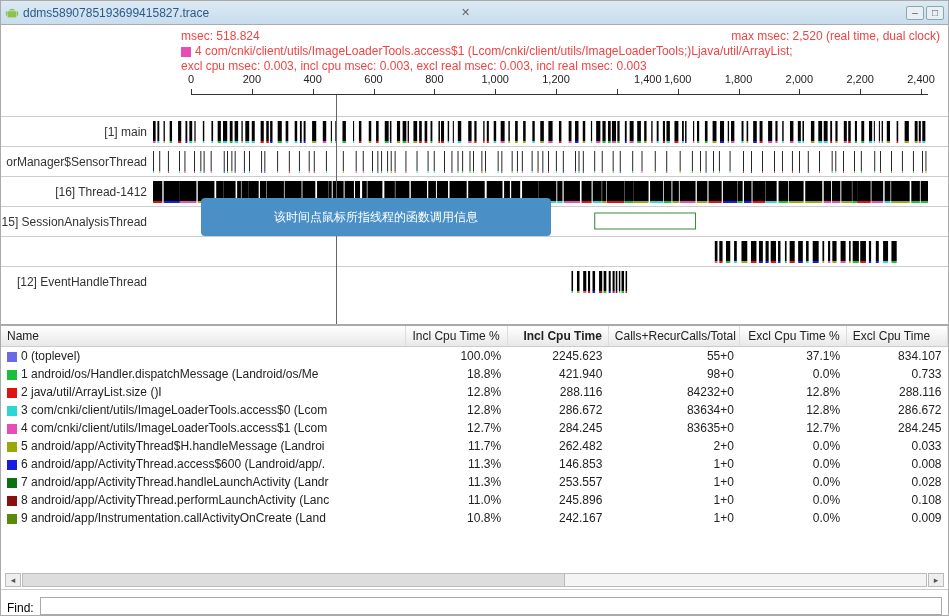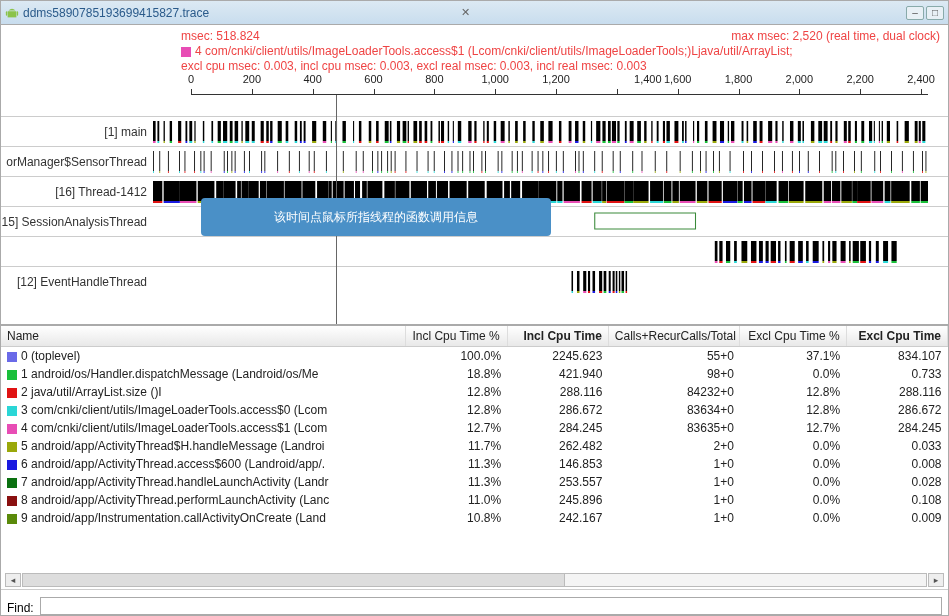--- a/index.html
+++ b/index.html
@@ -771,21 +771,21 @@
           <col style="width:105px">
           <col style="width:100px">
         </colgroup>
       <thead>
           <tr id="thead-row">
             <th>Name</th>
             <th style="">Incl Cpu Time %</th>
             <th style="text-align: right; font-weight: bold;">Incl Cpu Time</th>
             <th style="text-align: right;">Calls+RecurCalls/Total</th>
             <th style="text-align: right;">Excl Cpu Time %</th>
-            <th style="text-align: right; font-weight: bold;">Excl Cpu Time</th>
+            <th style="text-align: left;">Excl Cpu Time</th>
           </tr>
         </thead>
       <tbody id="tbody">
           <tr>
             <td><span class="csq" style="background: rgb(106, 106, 232);"></span>0 (toplevel)</td>
             <td class="num">100.0%</td>
             <td class="num">2245.623</td>
             <td class="num">55+0</td>
             <td class="num">37.1%</td>
             <td class="num">834.107</td>

